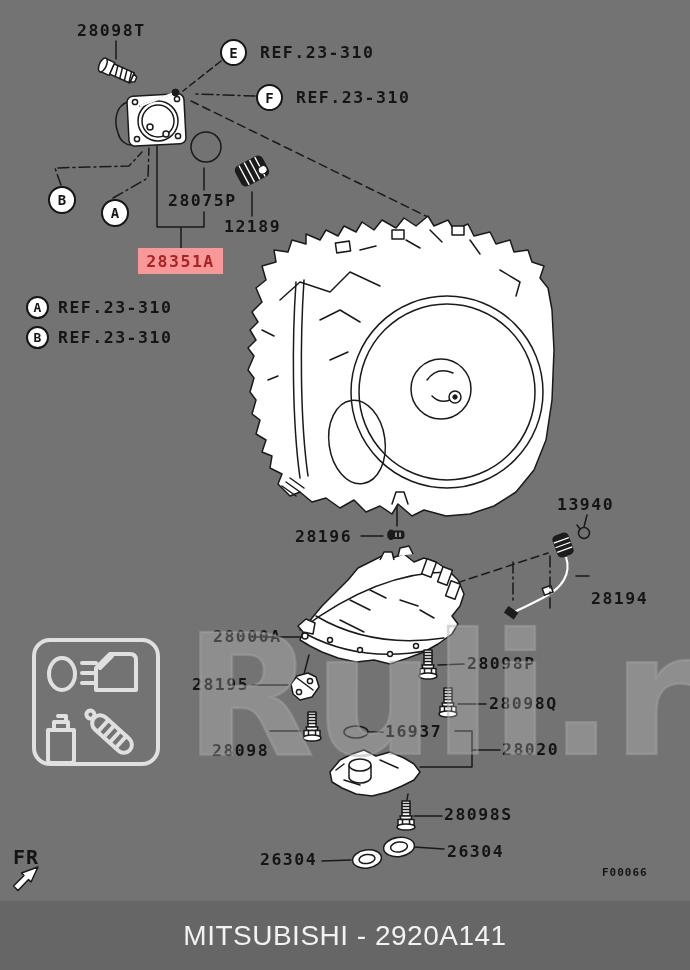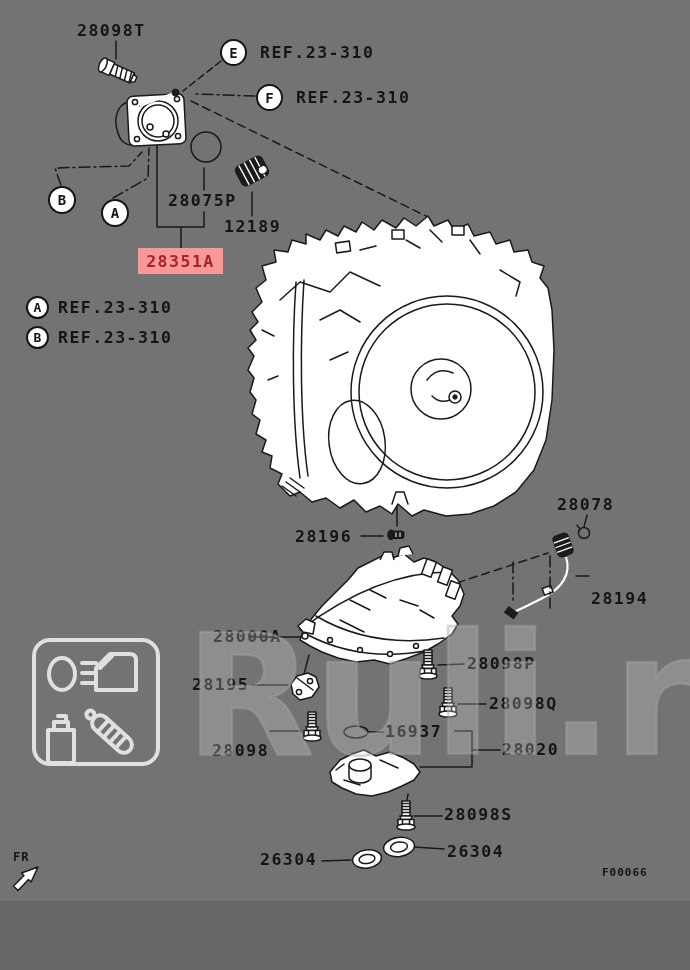--- a/index.html
+++ b/index.html
@@ -9,21 +9,21 @@
   .pl{position:absolute;z-index:4;font:bold 16.5px "DejaVu Sans Mono",monospace;
       letter-spacing:1.5px;color:#151515;white-space:nowrap;line-height:18px;}
   .circ{position:absolute;z-index:4;border:2px solid #151515;border-radius:50%;
         background:#fff;display:flex;align-items:center;justify-content:center;
         font:bold 14px "DejaVu Sans Mono",monospace;color:#151515;box-sizing:border-box;}
   .hl{position:absolute;z-index:4;left:138px;top:248px;width:85px;height:26px;
       background:var(--hl-bg,#f89898);color:var(--hl-fg,#a82424);
       display:flex;align-items:center;justify-content:center;
       font:bold 16.5px "DejaVu Sans Mono",monospace;letter-spacing:1.5px;}
   .small{font-size:11px;letter-spacing:1px;line-height:14px;text-align:right;}
-  .fr{font-size:12px;letter-spacing:1px;}
+  .fr{font-size:20px;letter-spacing:1px;}
   #wm{position:absolute;z-index:5;left:185px;top:598px;
       font-family:"DejaVu Sans",sans-serif;font-weight:bold;font-size:168px;
       color:rgba(225,225,225,0.25);-webkit-text-stroke:2.5px rgba(165,165,165,0.45);
       white-space:nowrap;pointer-events:none;}
   #footer{position:absolute;z-index:6;left:0;top:901px;width:690px;height:69px;
       background:var(--bar-bg,#666666);display:flex;align-items:center;justify-content:center;
       gap:38px;font-family:"Liberation Sans",sans-serif;font-size:28px;
       color:var(--bar-fg,#f2f2f2);letter-spacing:0.5px;}
   svg .k{stroke:#1a1a1a;fill:none;stroke-width:1.5;stroke-linecap:round;stroke-linejoin:round;}
   svg .kf{stroke:#1a1a1a;fill:#ffffff;stroke-width:1.5;stroke-linejoin:round;}
@@ -248,34 +248,35 @@
 <div class="pl" style="left:224px;top:218px;">12189</div>
 
 <div class="hl">28351A</div>
 
 <div class="circ" style="left:26px;top:296px;width:23px;height:23px;font-size:13px;">A</div>
 <div class="pl" style="left:58px;top:299px;">REF.23-310</div>
 <div class="circ" style="left:26px;top:326px;width:23px;height:23px;font-size:13px;">B</div>
 <div class="pl" style="left:58px;top:329px;">REF.23-310</div>
 
 <div class="pl" style="left:295px;top:528px;">28196</div>
-<div class="pl" style="left:557px;top:496px;">28078</div>
+<div class="pl" style="left:557px;top:496px;">13940</div>
 <div class="pl" style="left:591px;top:590px;">28194</div>
 <div class="pl" style="left:183px;top:628px;margin-left:30px;">28000A</div>
 <div class="pl" style="left:467px;top:655px;">28098P</div>
 <div class="pl" style="left:192px;top:676px;">28195</div>
 <div class="pl" style="left:489px;top:695px;">28098Q</div>
 <div class="pl" style="left:212px;top:722px;margin-top:20px;">28098</div>
 <div class="pl" style="left:385px;top:723px;">16937</div>
 <div class="pl" style="left:502px;top:741px;">28020</div>
 <div class="pl" style="left:444px;top:806px;">28098S</div>
 <div class="pl" style="left:260px;top:851px;">26304</div>
 <div class="pl" style="left:447px;top:843px;">26304</div>
 
 <div class="pl fr" style="left:13px;top:848px;">FR</div>
 <div class="pl small" style="left:602px;top:866px;">F00066</div>
 
 <div id="wm">Ruli.ru</div>
 
 <div id="footer">
+  <span>MITSUBISHI - 2920A141</span>
 </div>
 
 </div>
 
 </body></html>

